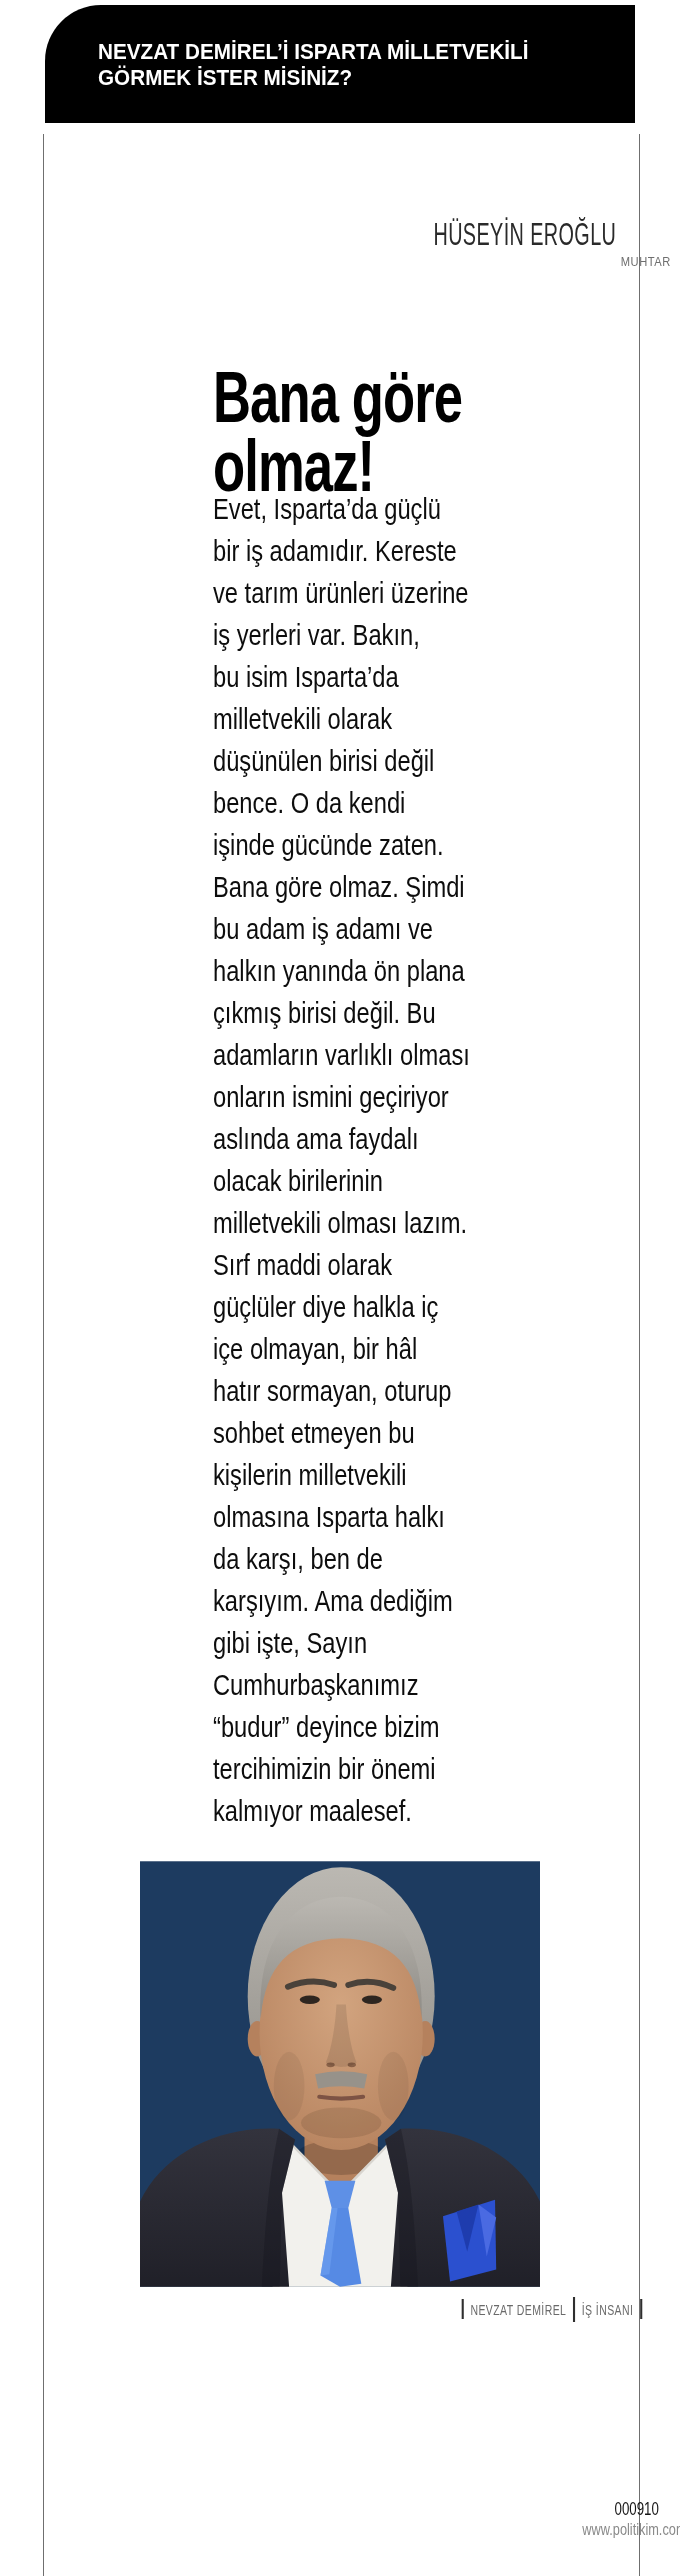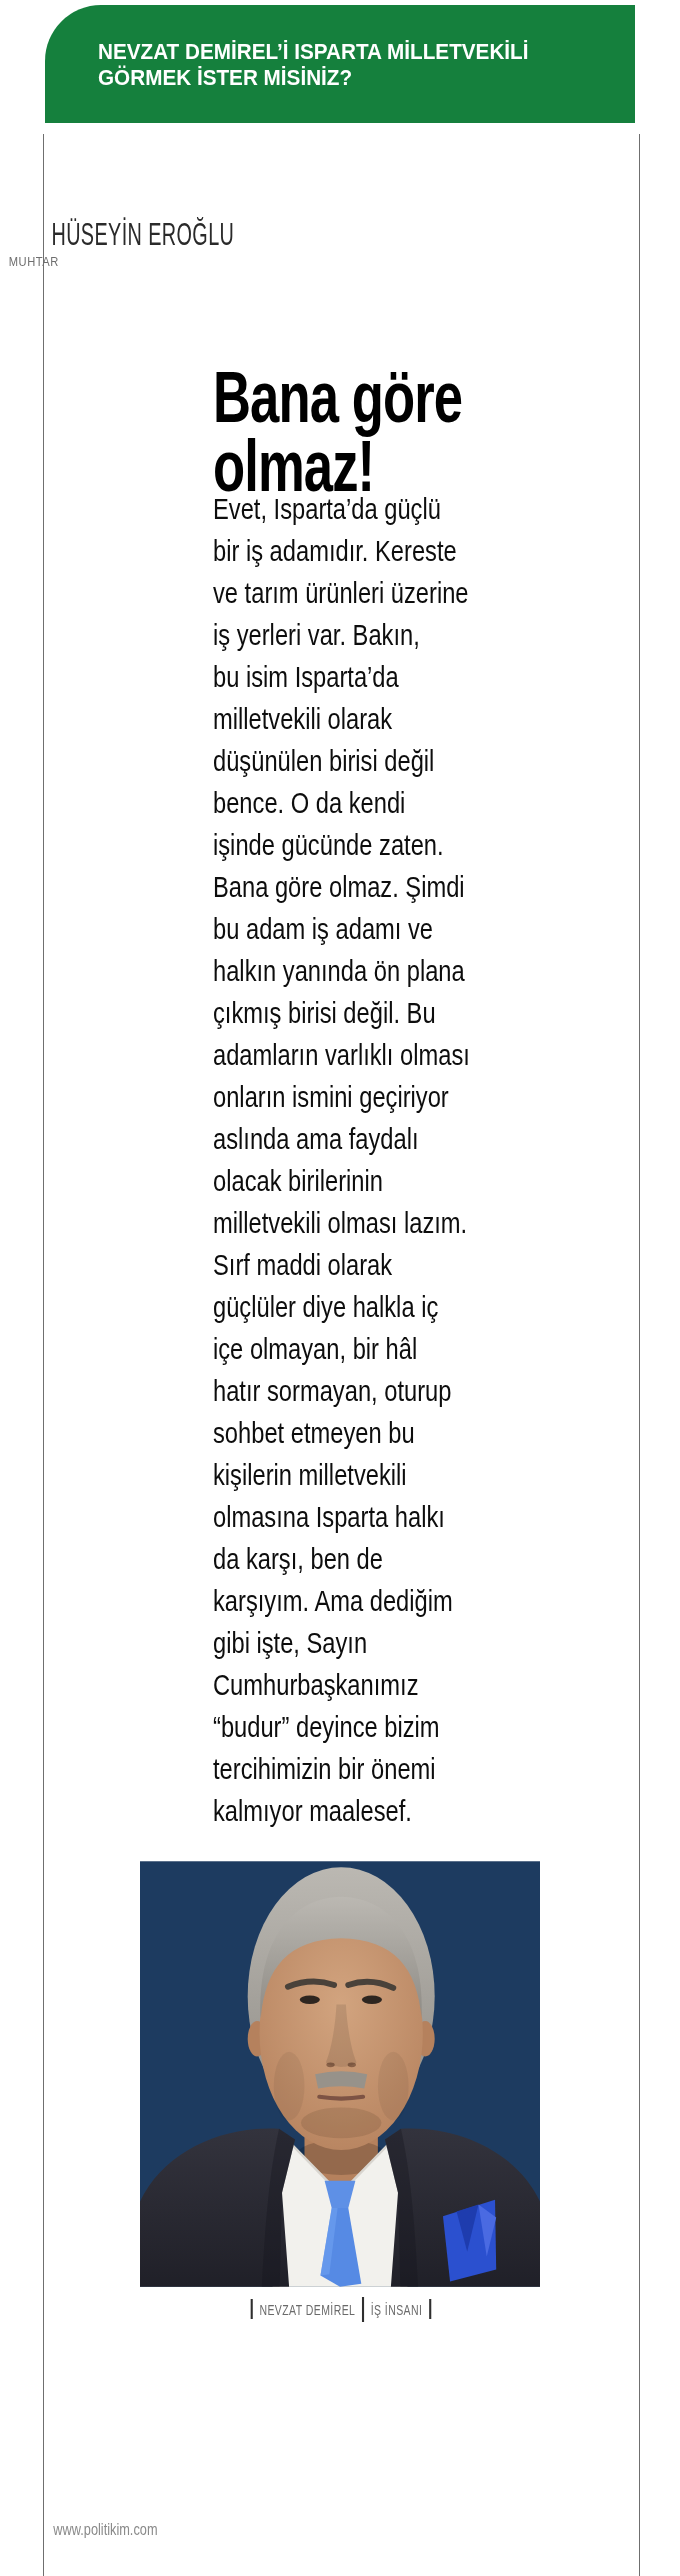--- a/index.html
+++ b/index.html
@@ -15,21 +15,21 @@
   .banner-text {
     position:absolute; left:53px; top:34px;
     font-size:22.5px; line-height:26px; font-weight:bold; color:#ffffff;
     white-space:pre-line; transform:scaleX(.92); transform-origin:left top;
   }
   
   .frame {
     position:absolute; left:43px; top:134px; width:595px; height:2442px;
     border-left:1.2px solid #6f6f6f; border-right:1.2px solid #6f6f6f;
   }
-  .center-row { position:absolute; left:0; width:668px; text-align:left; }
+  .center-row { position:absolute; left:0; width:668px; text-align:right; }
   .author-name {
     display:inline-block; font-size:31px; line-height:36px; color:#2a2a2a;
     letter-spacing:0.6px; transform:scaleX(.64);
   }
   .author-role {
     display:inline-block; font-size:12.4px; line-height:15.4px; color:#6e6e6e;
     letter-spacing:0.6px; transform:scaleX(.9);
   }
   .headline {
     position:absolute; left:213px; top:363px;
@@ -41,21 +41,21 @@
     position:absolute; left:213px; top:488px;
     font-size:30px; line-height:42px; color:#0d0d0d;
     white-space:pre-line; transform:scaleX(.79); transform-origin:left top;
   }
   .photo {
     position:absolute; left:140px; top:1861px; width:400px; height:426px;
   }
   .photo svg { display:block; width:400px; height:426px; }
   .caption {
     position:absolute; left:0; top:2296px; width:681px; height:26px;
-    display:flex; align-items:center; justify-content:center;
+    display:flex; align-items:center; justify-content:flex-end;
   }
   .caption-inner {
     display:flex; align-items:center; gap:9.5px; transform:scaleX(.70);
   }
   .cap-bar { width:3px; height:20px; background:#2f2f2f; }
   .cap-bar.tall { height:25px; }
   .cap-text { font-size:15px; color:#6a6a6a; letter-spacing:0.6px; white-space:nowrap; }
   .footer-code {
     display:inline-block; font-size:19px; line-height:21px; color:#151515;
     transform:scaleX(.70);
@@ -63,21 +63,21 @@
   .footer-site {
     display:inline-block; font-size:17px; line-height:20px; color:#8a8a8a;
     transform:scaleX(.75);
   }
 </style>
 </head>
 <body>
 
 <div class="page">
 
-  <div class="banner" style="background-color: #15803d;">
+  <div class="banner" style="background-color: #000000;">
     <div class="banner-text">NEVZAT DEMİREL’İ ISPARTA MİLLETVEKİLİ
 GÖRMEK İSTER MİSİNİZ?</div>
   </div>
 
   <div class="frame"></div>
 
   <div class="center-row" style="top:217px;">
     <span class="author-name">HÜSEYİN EROĞLU</span>
   </div>
   <div class="center-row" style="top:255px;margin-left:6px;">
@@ -189,18 +189,21 @@
   <div class="caption">
     <div class="caption-inner">
       <span class="cap-bar"></span>
       <span class="cap-text">NEVZAT DEMİREL</span>
       <span class="cap-bar tall"></span>
       <span class="cap-text">İŞ İNSANI</span>
       <span class="cap-bar"></span>
     </div>
   </div>
 
+  <div class="center-row" style="top:2498px;">
+    <span class="footer-code">000910</span>
+  </div>
   <div class="center-row" style="top:2520px;padding-left:36px;">
     <span class="footer-site">www.politikim.com</span>
   </div>
 
 </div>
 
 
 </body></html>

